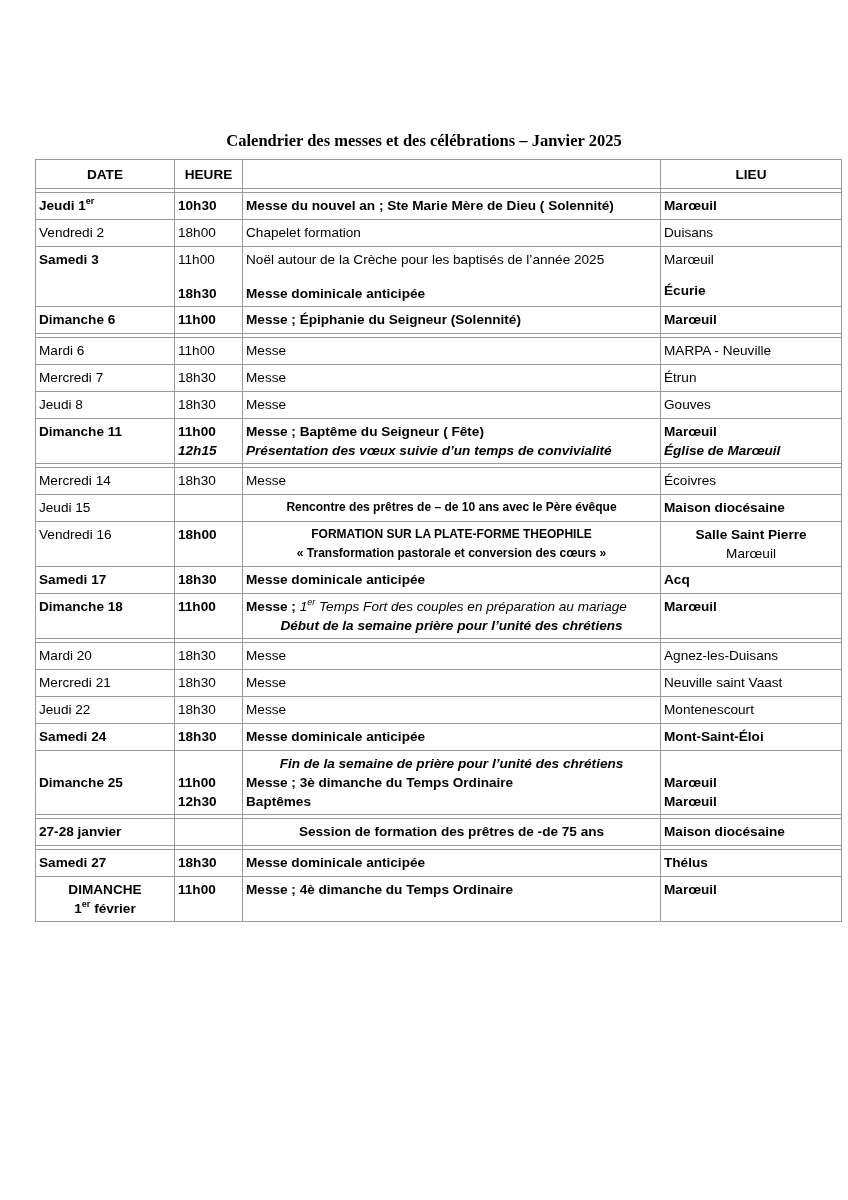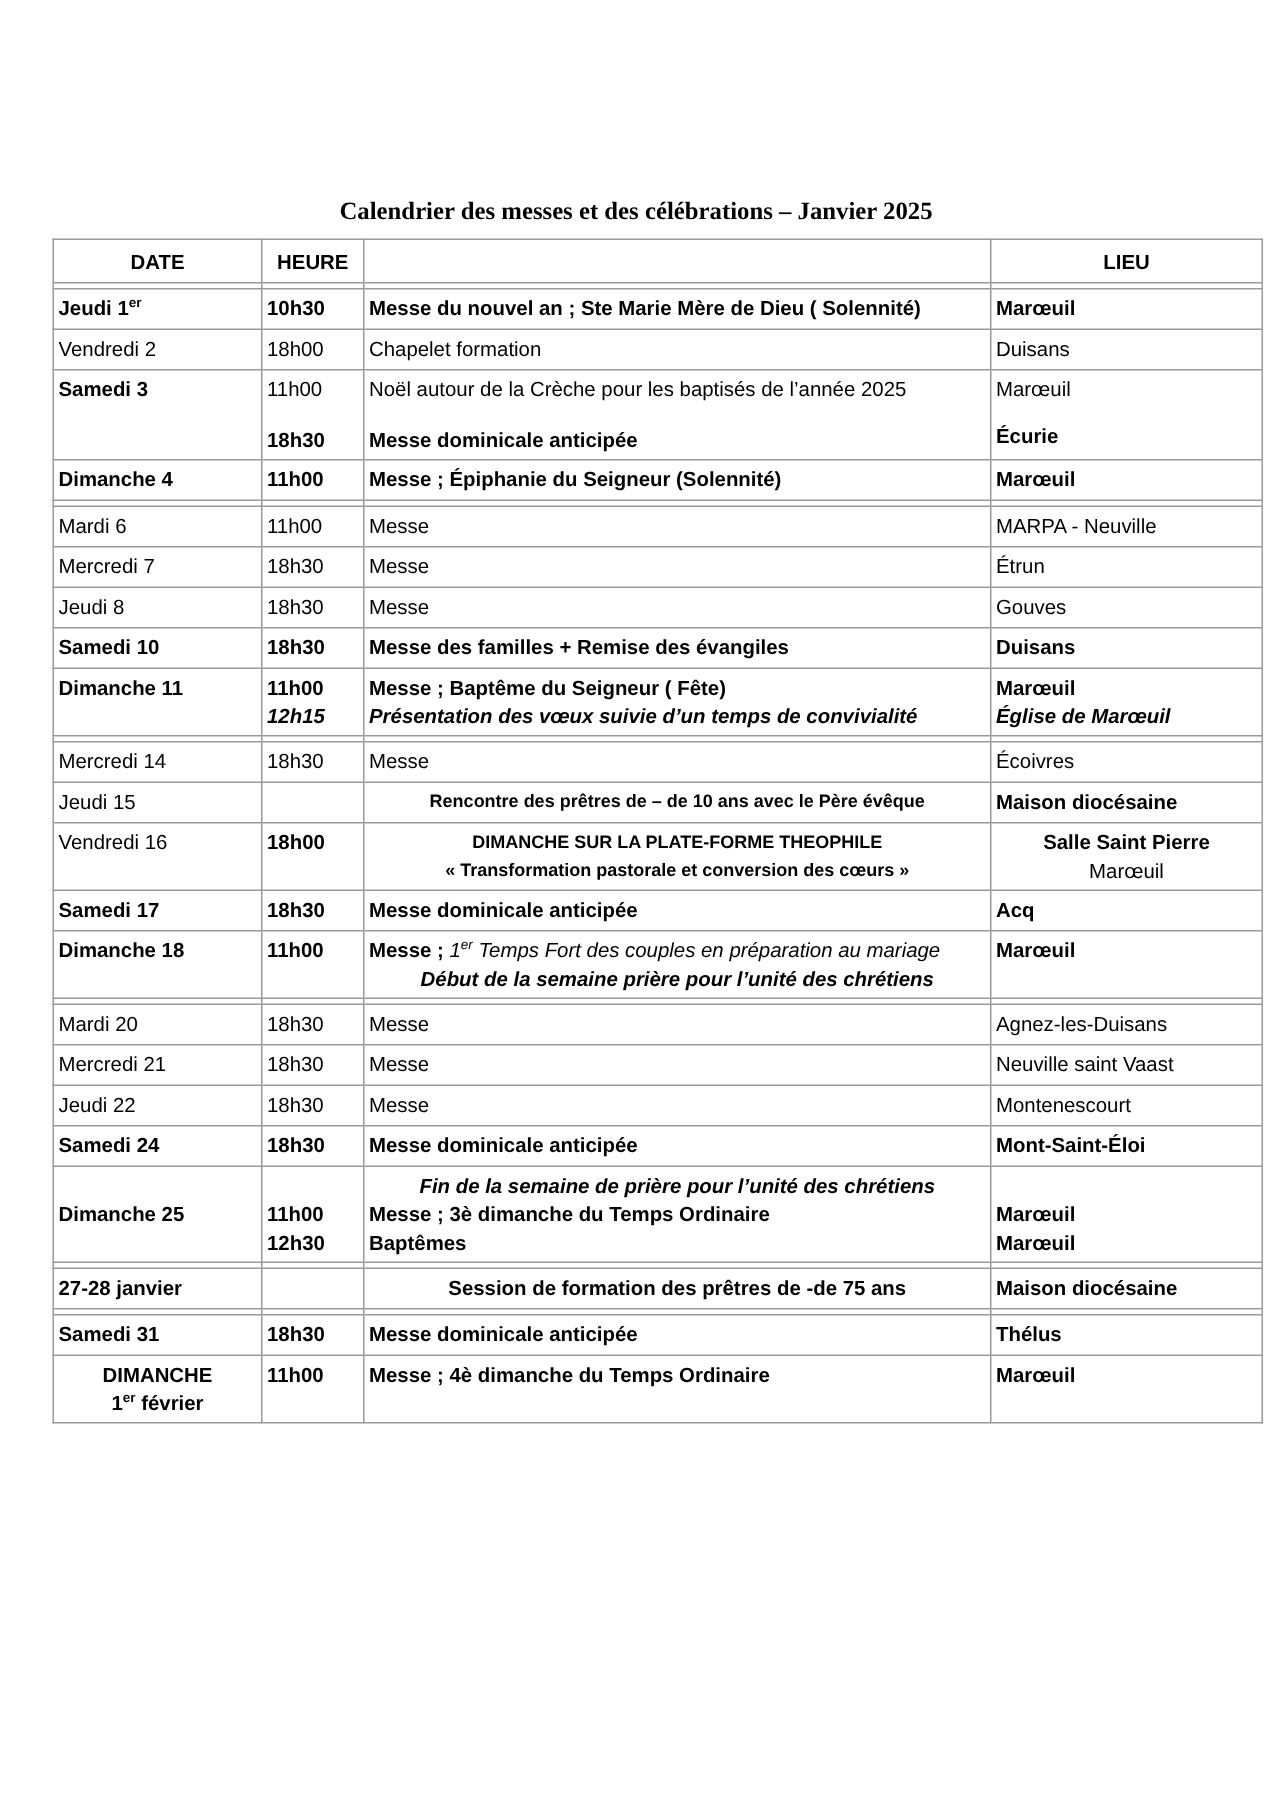--- a/index.html
+++ b/index.html
@@ -83,21 +83,21 @@
           <span class="gap"></span>
           <span class="line b">Messe dominicale anticipée</span>
         </td>
     <td>
           <span class="line">Marœuil</span>
           <span class="line b" style="margin-top:12px">Écurie</span>
         </td>
   </tr>
 
   <tr class="row b">
-    <td>Dimanche 4</td>
+    <td>Dimanche 6</td>
     <td>11h00</td>
     <td>Messe ; Épiphanie du Seigneur (Solennité)</td>
     <td>Marœuil</td>
   </tr>
   <tr class="spacer">
         <td></td>
         <td></td>
         <td></td>
         <td></td>
       </tr>
@@ -116,26 +116,20 @@
     <td>Étrun</td>
   </tr>
 
   <tr class="row">
     <td>Jeudi 8</td>
     <td>18h30</td>
     <td>Messe</td>
     <td>Gouves</td>
   </tr>
 
-  <tr class="row b">
-    <td>Samedi 10</td>
-    <td>18h30</td>
-    <td>Messe des familles + Remise des évangiles</td>
-    <td>Duisans</td>
-  </tr>
 
   <tr class="row b">
     <td>Dimanche 11</td>
     <td>
           <span class="line">11h00</span>
           <span class="line i">12h15</span>
         </td>
     <td>
           <span class="line">Messe ; Baptême du Seigneur ( Fête)</span>
           <span class="line i">Présentation des vœux suivie d’un temps de convivialité</span>
@@ -164,21 +158,21 @@
     <td>Jeudi 15</td>
     <td></td>
     <td class="b center small">Rencontre des prêtres de – de 10 ans avec le Père évêque</td>
     <td class="b">Maison diocésaine</td>
   </tr>
 
   <tr class="row">
     <td>Vendredi 16</td>
     <td class="b">18h00</td>
     <td class="b center small">
-          <span class="line">DIMANCHE SUR LA PLATE-FORME THEOPHILE</span>
+          <span class="line">FORMATION SUR LA PLATE-FORME THEOPHILE</span>
           <span class="line">« Transformation pastorale et conversion des cœurs »</span>
         </td>
     <td class="center">
           <span class="line b">Salle Saint Pierre</span>
           <span class="line">Marœuil</span>
         </td>
   </tr>
 
   <tr class="row b">
     <td>Samedi 17</td>
@@ -263,21 +257,21 @@
     <td>Maison diocésaine</td>
   </tr>
   <tr class="spacer">
         <td></td>
         <td></td>
         <td></td>
         <td></td>
       </tr>
 
   <tr class="row b">
-    <td>Samedi 31</td>
+    <td>Samedi 27</td>
     <td>18h30</td>
     <td>Messe dominicale anticipée</td>
     <td>Thélus</td>
   </tr>
 
   <tr class="row b">
     <td class="center">
           <span class="line">DIMANCHE</span>
           <span class="line"><span>1</span><sup>er</sup><span> février</span></span>
         </td>

